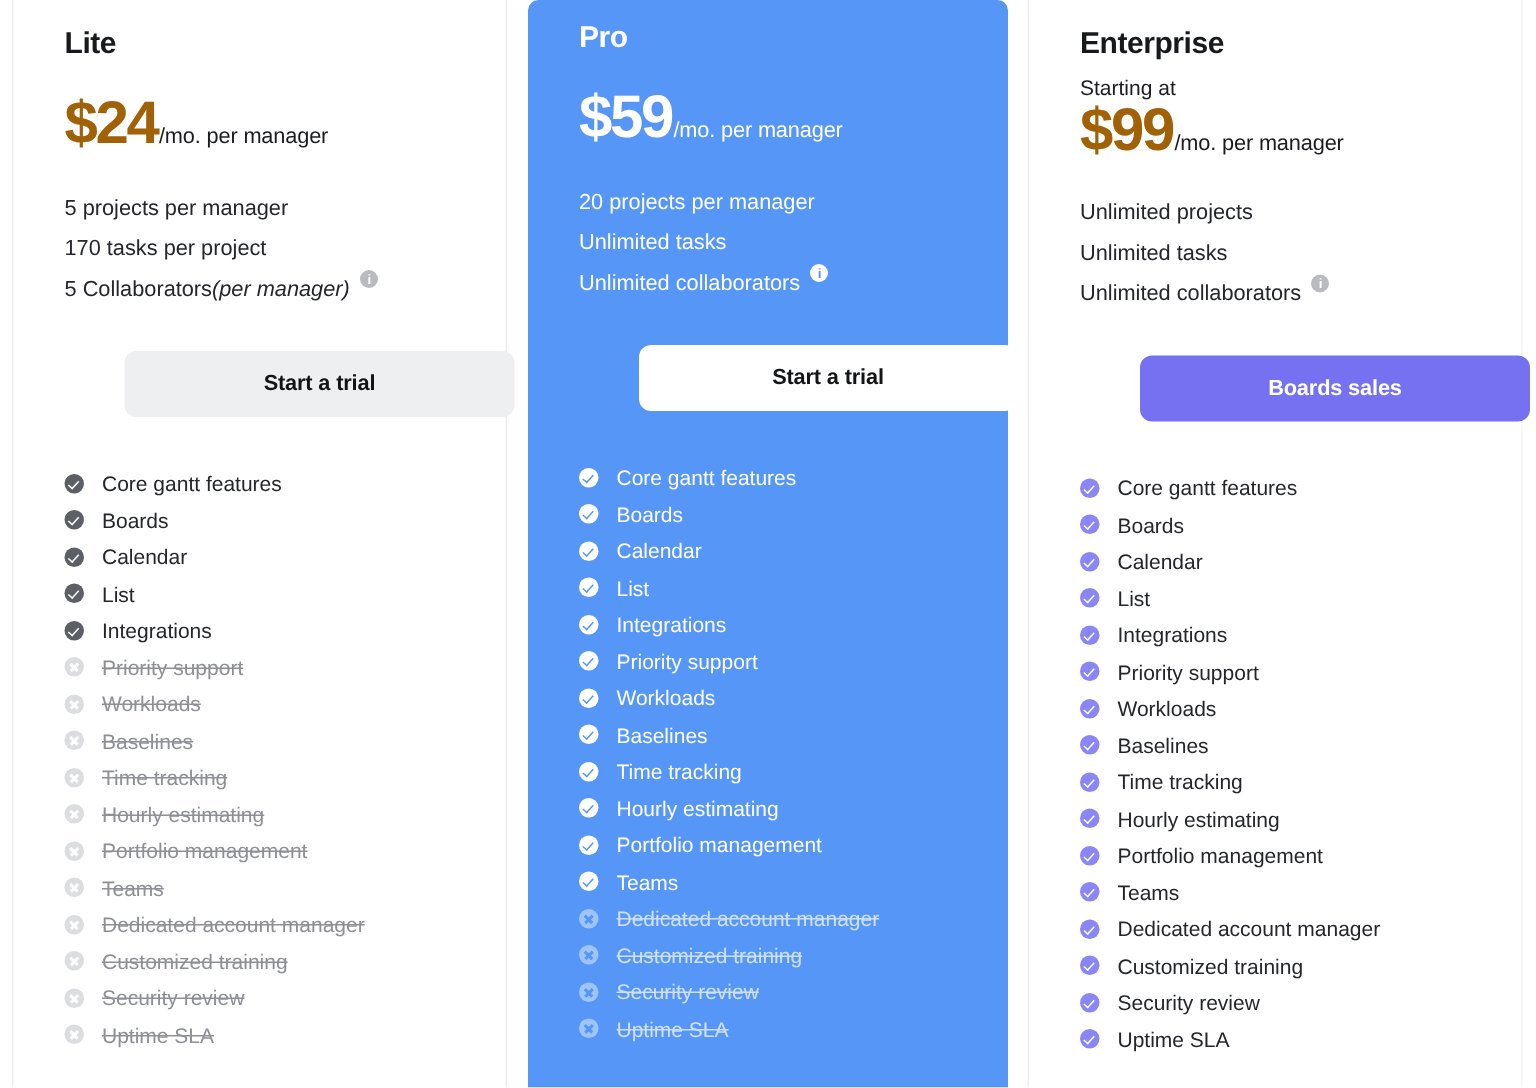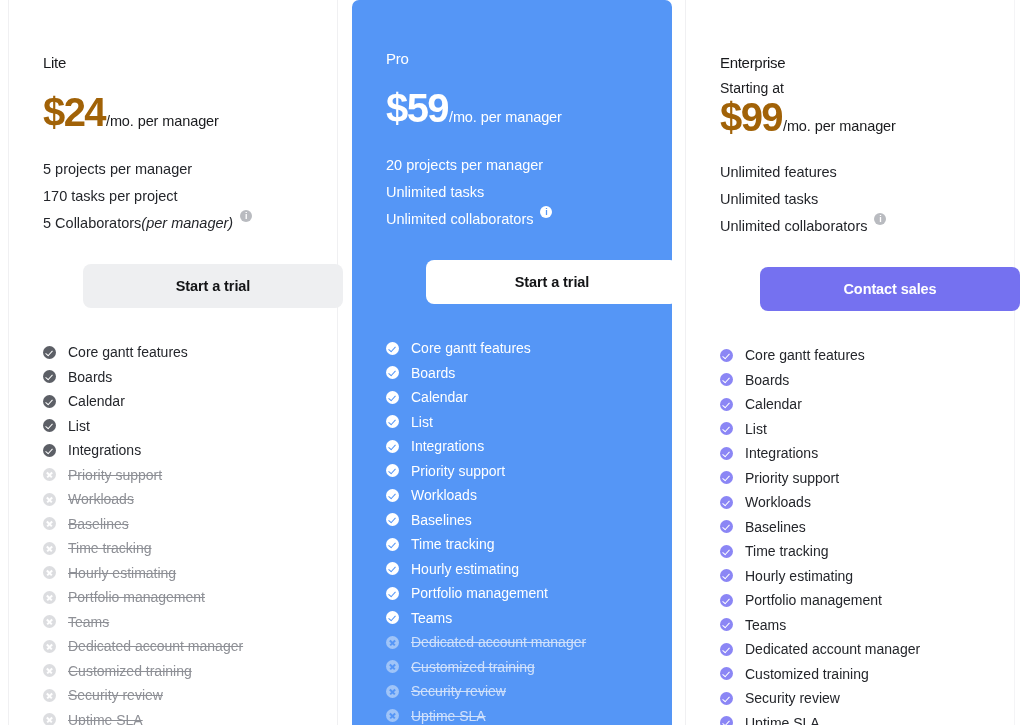--- a/index.html
+++ b/index.html
@@ -46,26 +46,25 @@
 
   .plan-card.enterprise {
     width: 330px;
     margin-left: 13px;
     border-left: 1px solid #f0f0f2;
     border-right: 1px solid #f4f4f6;
   }
 
   
   .plan-name {
-    font-size: 15px;
-    font-weight: normal;
+    font-size: 20px;
+    font-weight: bold;
     letter-spacing: -0.3px;
     color: #18191c;
     margin-bottom: 21px;
-    margin-top: 36px;
   }
   .pro .plan-name { color: #ffffff; margin-bottom: 21px; }
   .enterprise .plan-name { margin-bottom: 8px; }
 
   
   .starting-at {
     font-size: 14px;
     color: #1b1c1f;
     line-height: 1.3;
     margin-bottom: 0px;
@@ -408,32 +407,32 @@
     <div class="plan-name">Enterprise</div>
     <div class="starting-at">Starting at</div>
 
     <div class="price-row">
       <span class="price-amount">$99</span>
       <span class="price-suffix">/mo. per manager</span>
     </div>
 
     <div class="quota-list">
       <div class="quota-item">
-        <span>Unlimited features</span>
+        <span>Unlimited projects</span>
       </div>
       <div class="quota-item">
         <span>Unlimited tasks</span>
       </div>
       <div class="quota-item">
         <span>Unlimited collaborators</span>
         <span class="info-icon">i</span>
       </div>
     </div>
 
-    <button class="cta-button purple">Contact sales</button>
+    <button class="cta-button purple">Boards sales</button>
 
     <ul class="feature-list">
       <li class="feature-item">
           <span class="mark on purple"></span>
           <span class="feature-label">Core gantt features</span>
         </li>
       <li class="feature-item">
           <span class="mark on purple"></span>
           <span class="feature-label">Boards</span>
         </li>

